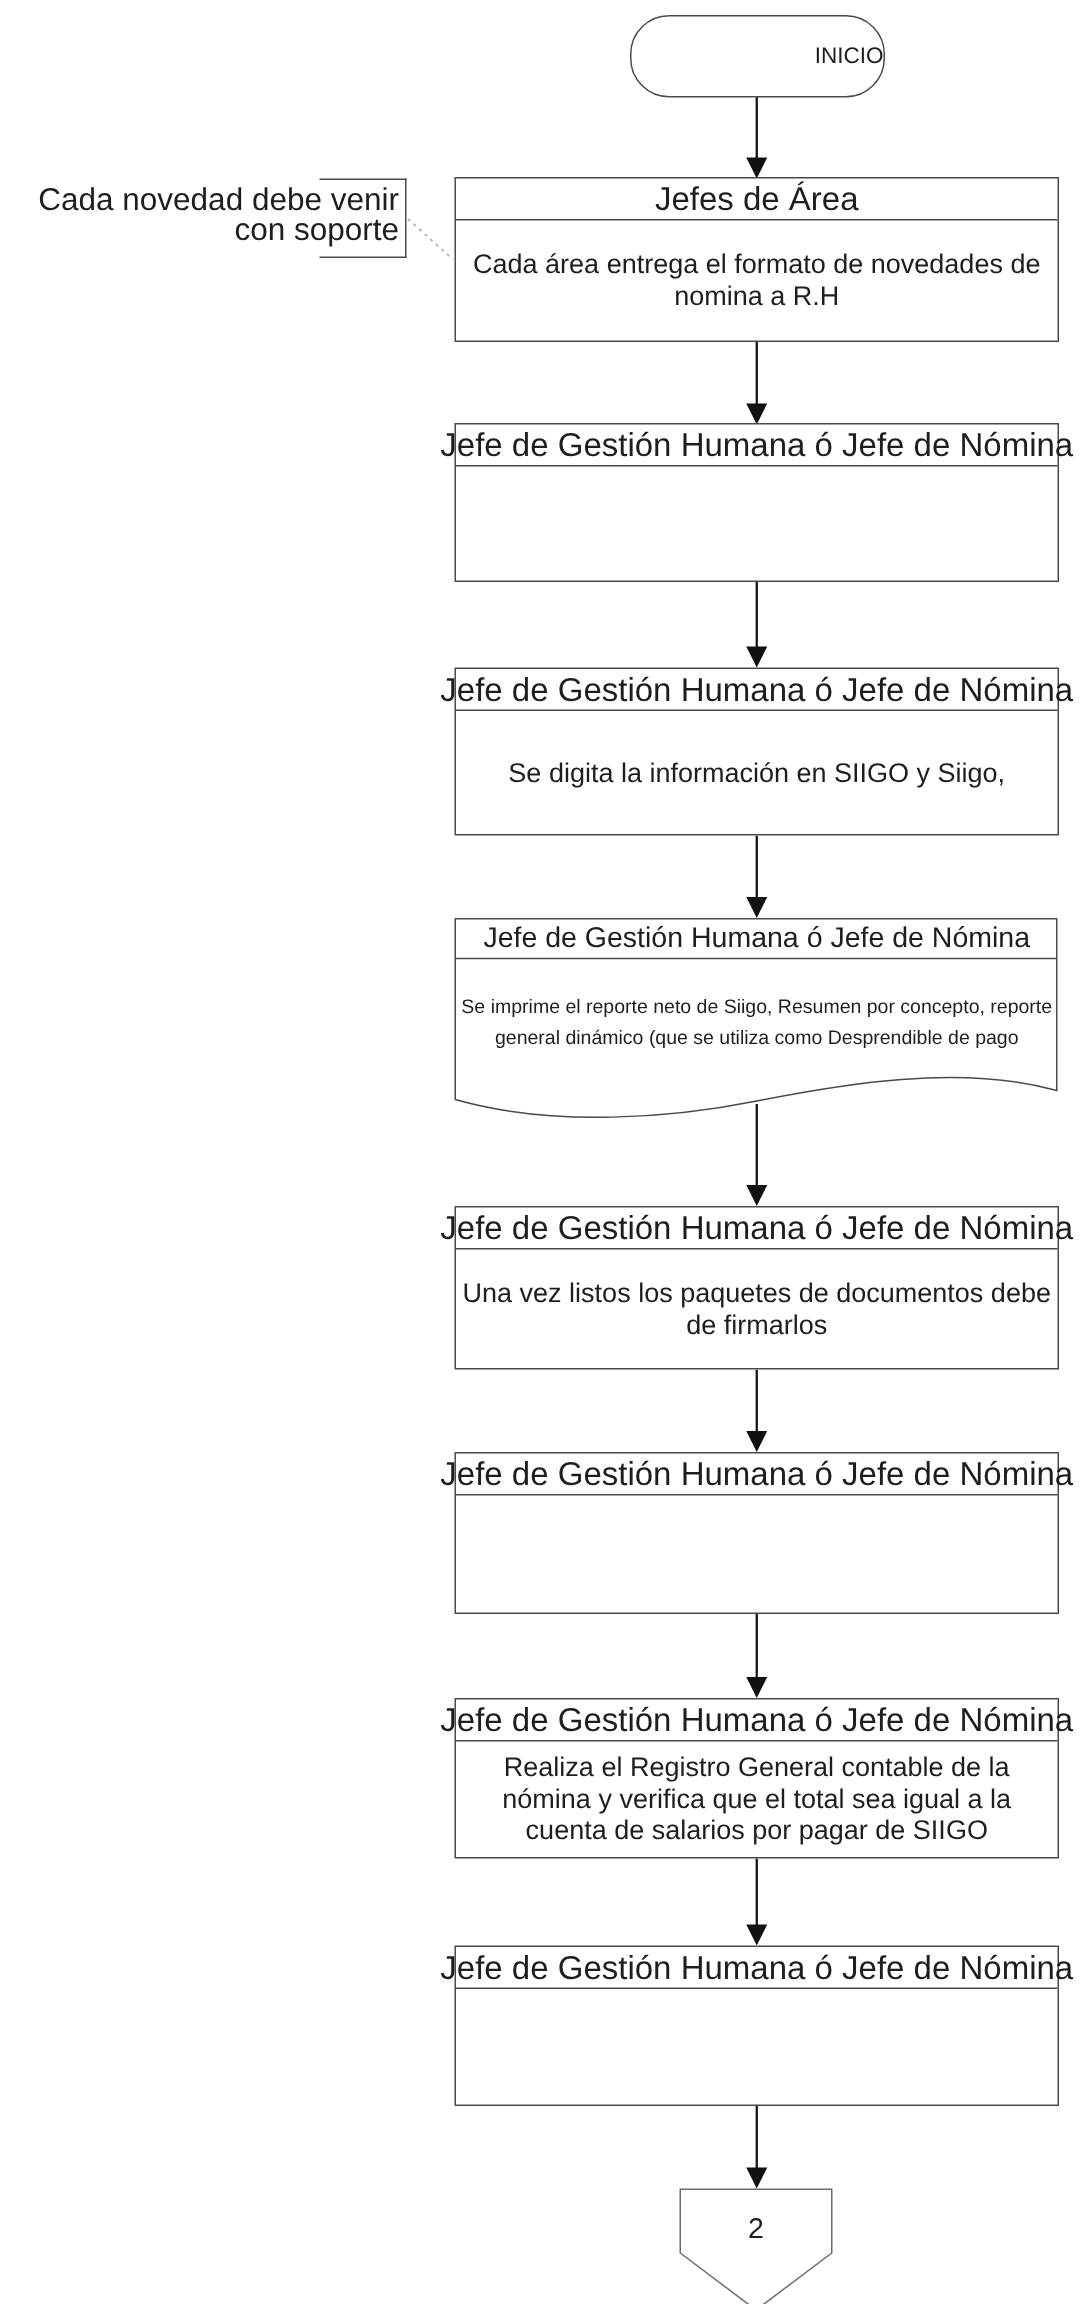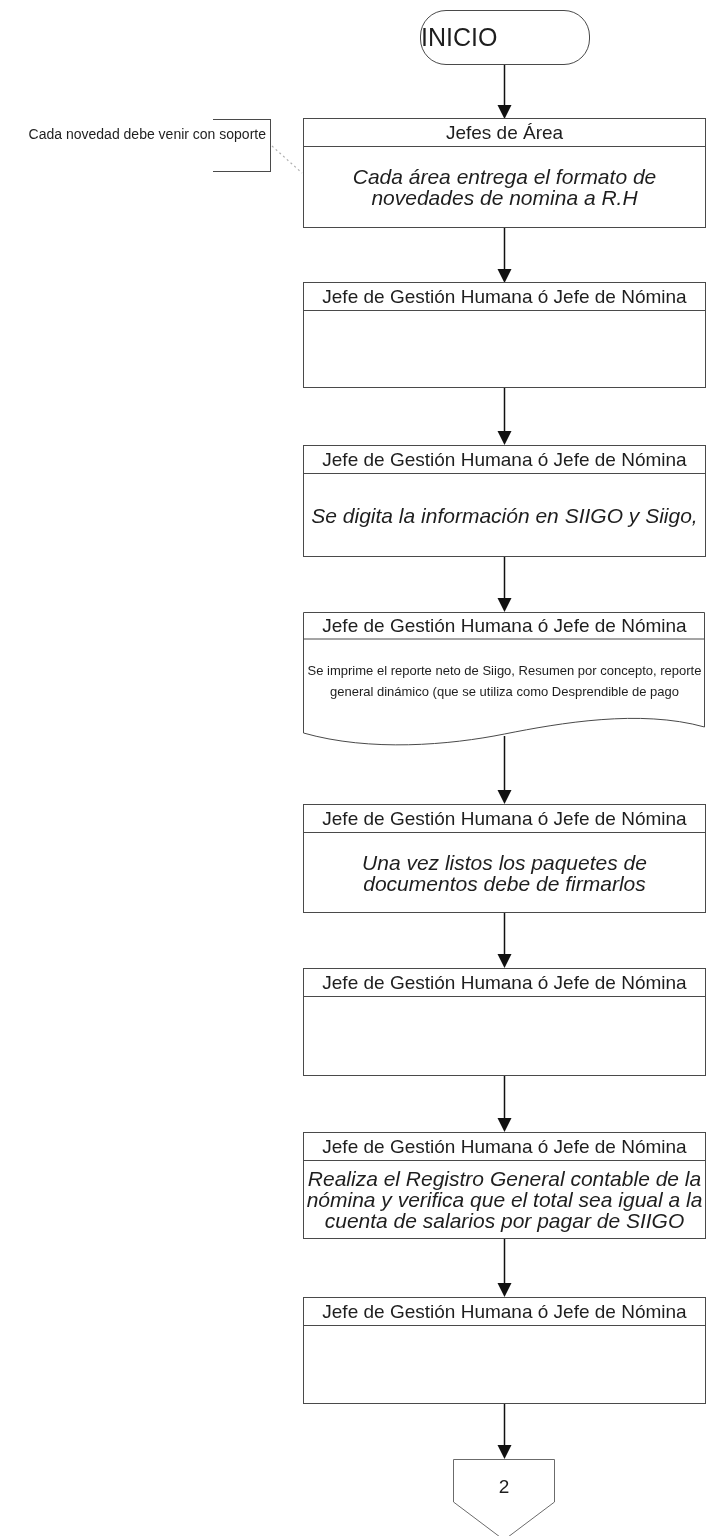--- a/index.html
+++ b/index.html
@@ -12,52 +12,52 @@
   .canvas{
     position:relative;width:725px;height:1536px;background:var(--bg);
     font-family:"Liberation Sans", sans-serif;color:var(--text);
     overflow:hidden;
   }
   .connectors{position:absolute;left:0;top:0;z-index:1;}
   .node{position:absolute;z-index:2;}
   .terminator{
     left:420px;top:10px;width:168px;height:53px;
     border:1px solid var(--line);border-radius:26px;background:var(--bg);
-    display:flex;align-items:center;justify-content:flex-start;
-    font-size:25px;
+    display:flex;align-items:center;justify-content:flex-end;
+    font-size:15px;
   }
   .step{
     left:303px;width:403px;box-sizing:border-box;
     border:1px solid var(--line);background:var(--bg);
     display:flex;flex-direction:column;
   }
   .step-title{
     height:27px;flex:0 0 27px;border-bottom:1px solid var(--line);
     display:flex;align-items:center;justify-content:center;
-    font-size:19px;white-space:nowrap;
+    font-size:22px;white-space:nowrap;
   }
   .step-body{
     flex:1 1 auto;display:flex;align-items:center;justify-content:center;
-    text-align:center;font-size:21px;line-height:21px;padding:0 2.5px;font-style:italic;
+    text-align:center;font-size:18px;line-height:21px;padding:0 2.5px;
   }
   
   .doc-title{
     left:303px;top:612px;width:403px;height:27px;box-sizing:border-box;
     display:flex;align-items:center;justify-content:center;
     font-size:19px;white-space:nowrap;background:transparent;
   }
   .doc-body{
     left:303px;top:639px;width:403px;height:84px;box-sizing:border-box;
     display:flex;align-items:center;justify-content:center;
     text-align:center;font-size:13px;line-height:21px;padding:0 3.5px;
     background:transparent;
   }
   .annotation-text{
     left:0;top:124px;width:266px;text-align:right;
-    font-size:14px;line-height:20px;background:transparent;
+    font-size:21px;line-height:20px;background:transparent;
   }
   .annotation-bracket{
     left:213px;top:119px;width:58px;height:53px;box-sizing:border-box;
     border:1px solid var(--line);border-left:none;background:transparent;
     z-index:1;
   }
   .offpage-label{
     left:453px;top:1460px;width:102px;height:54px;
     display:flex;align-items:center;justify-content:center;
     font-size:19px;background:transparent;

